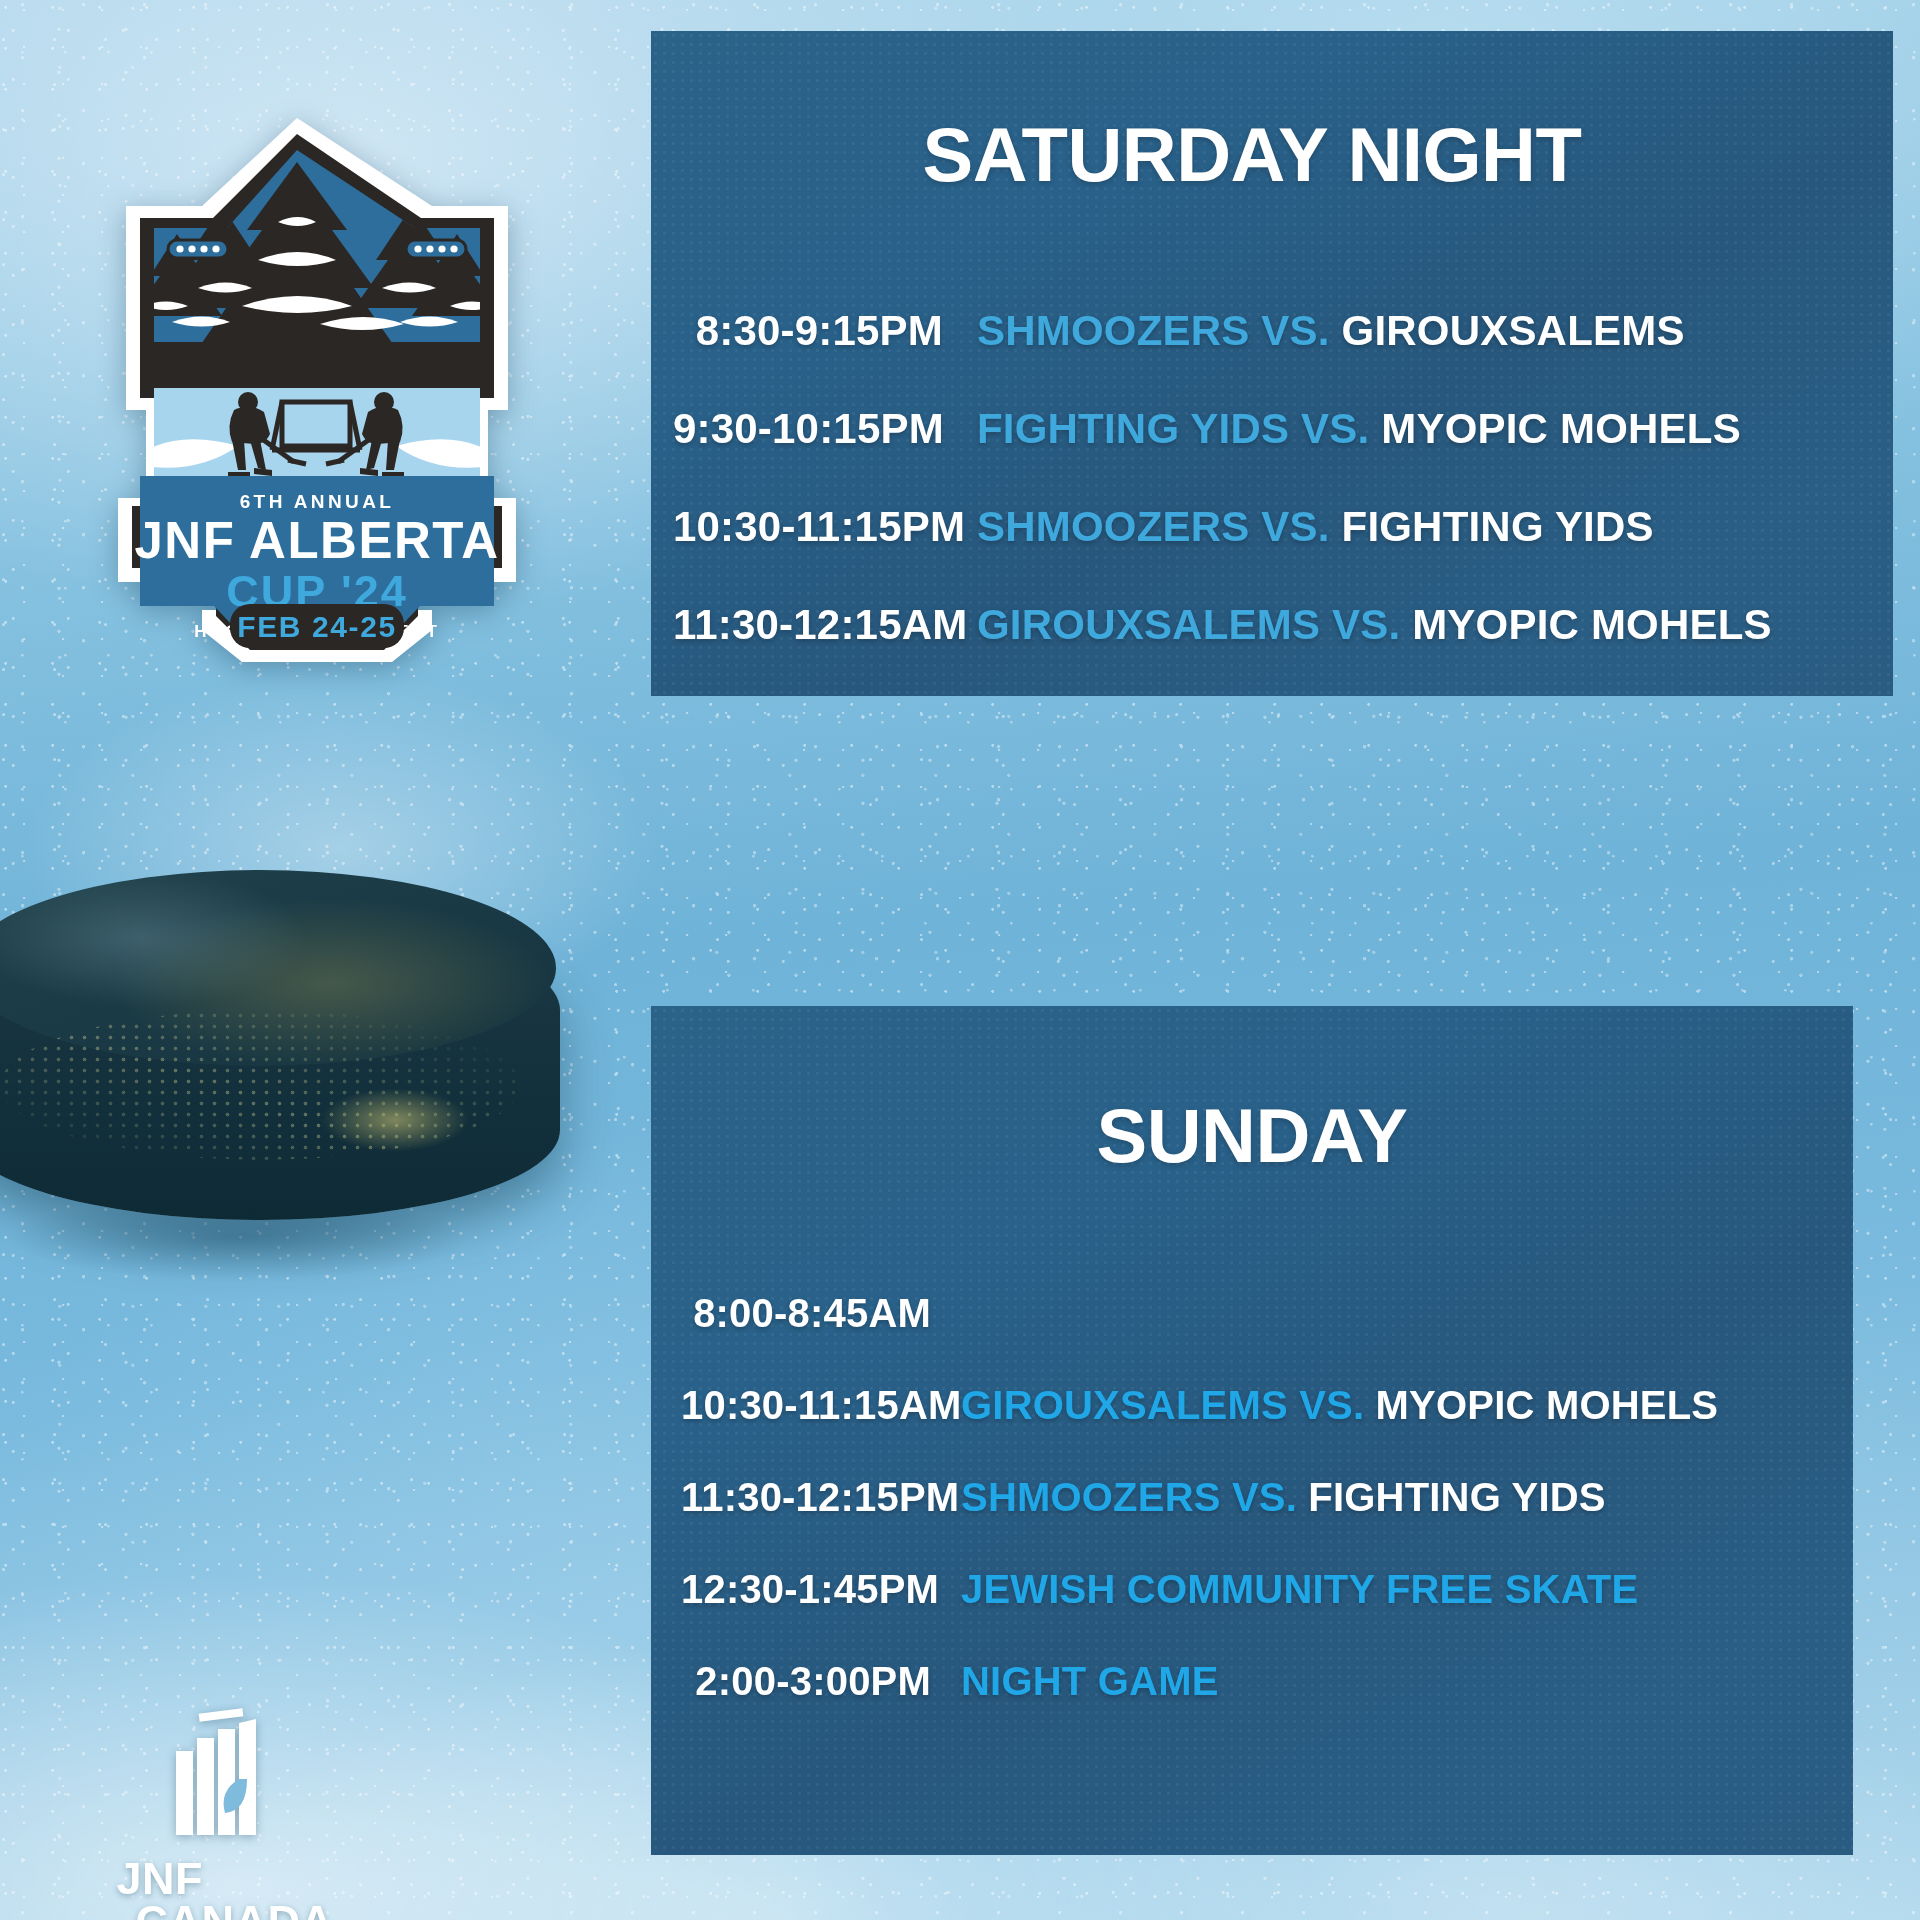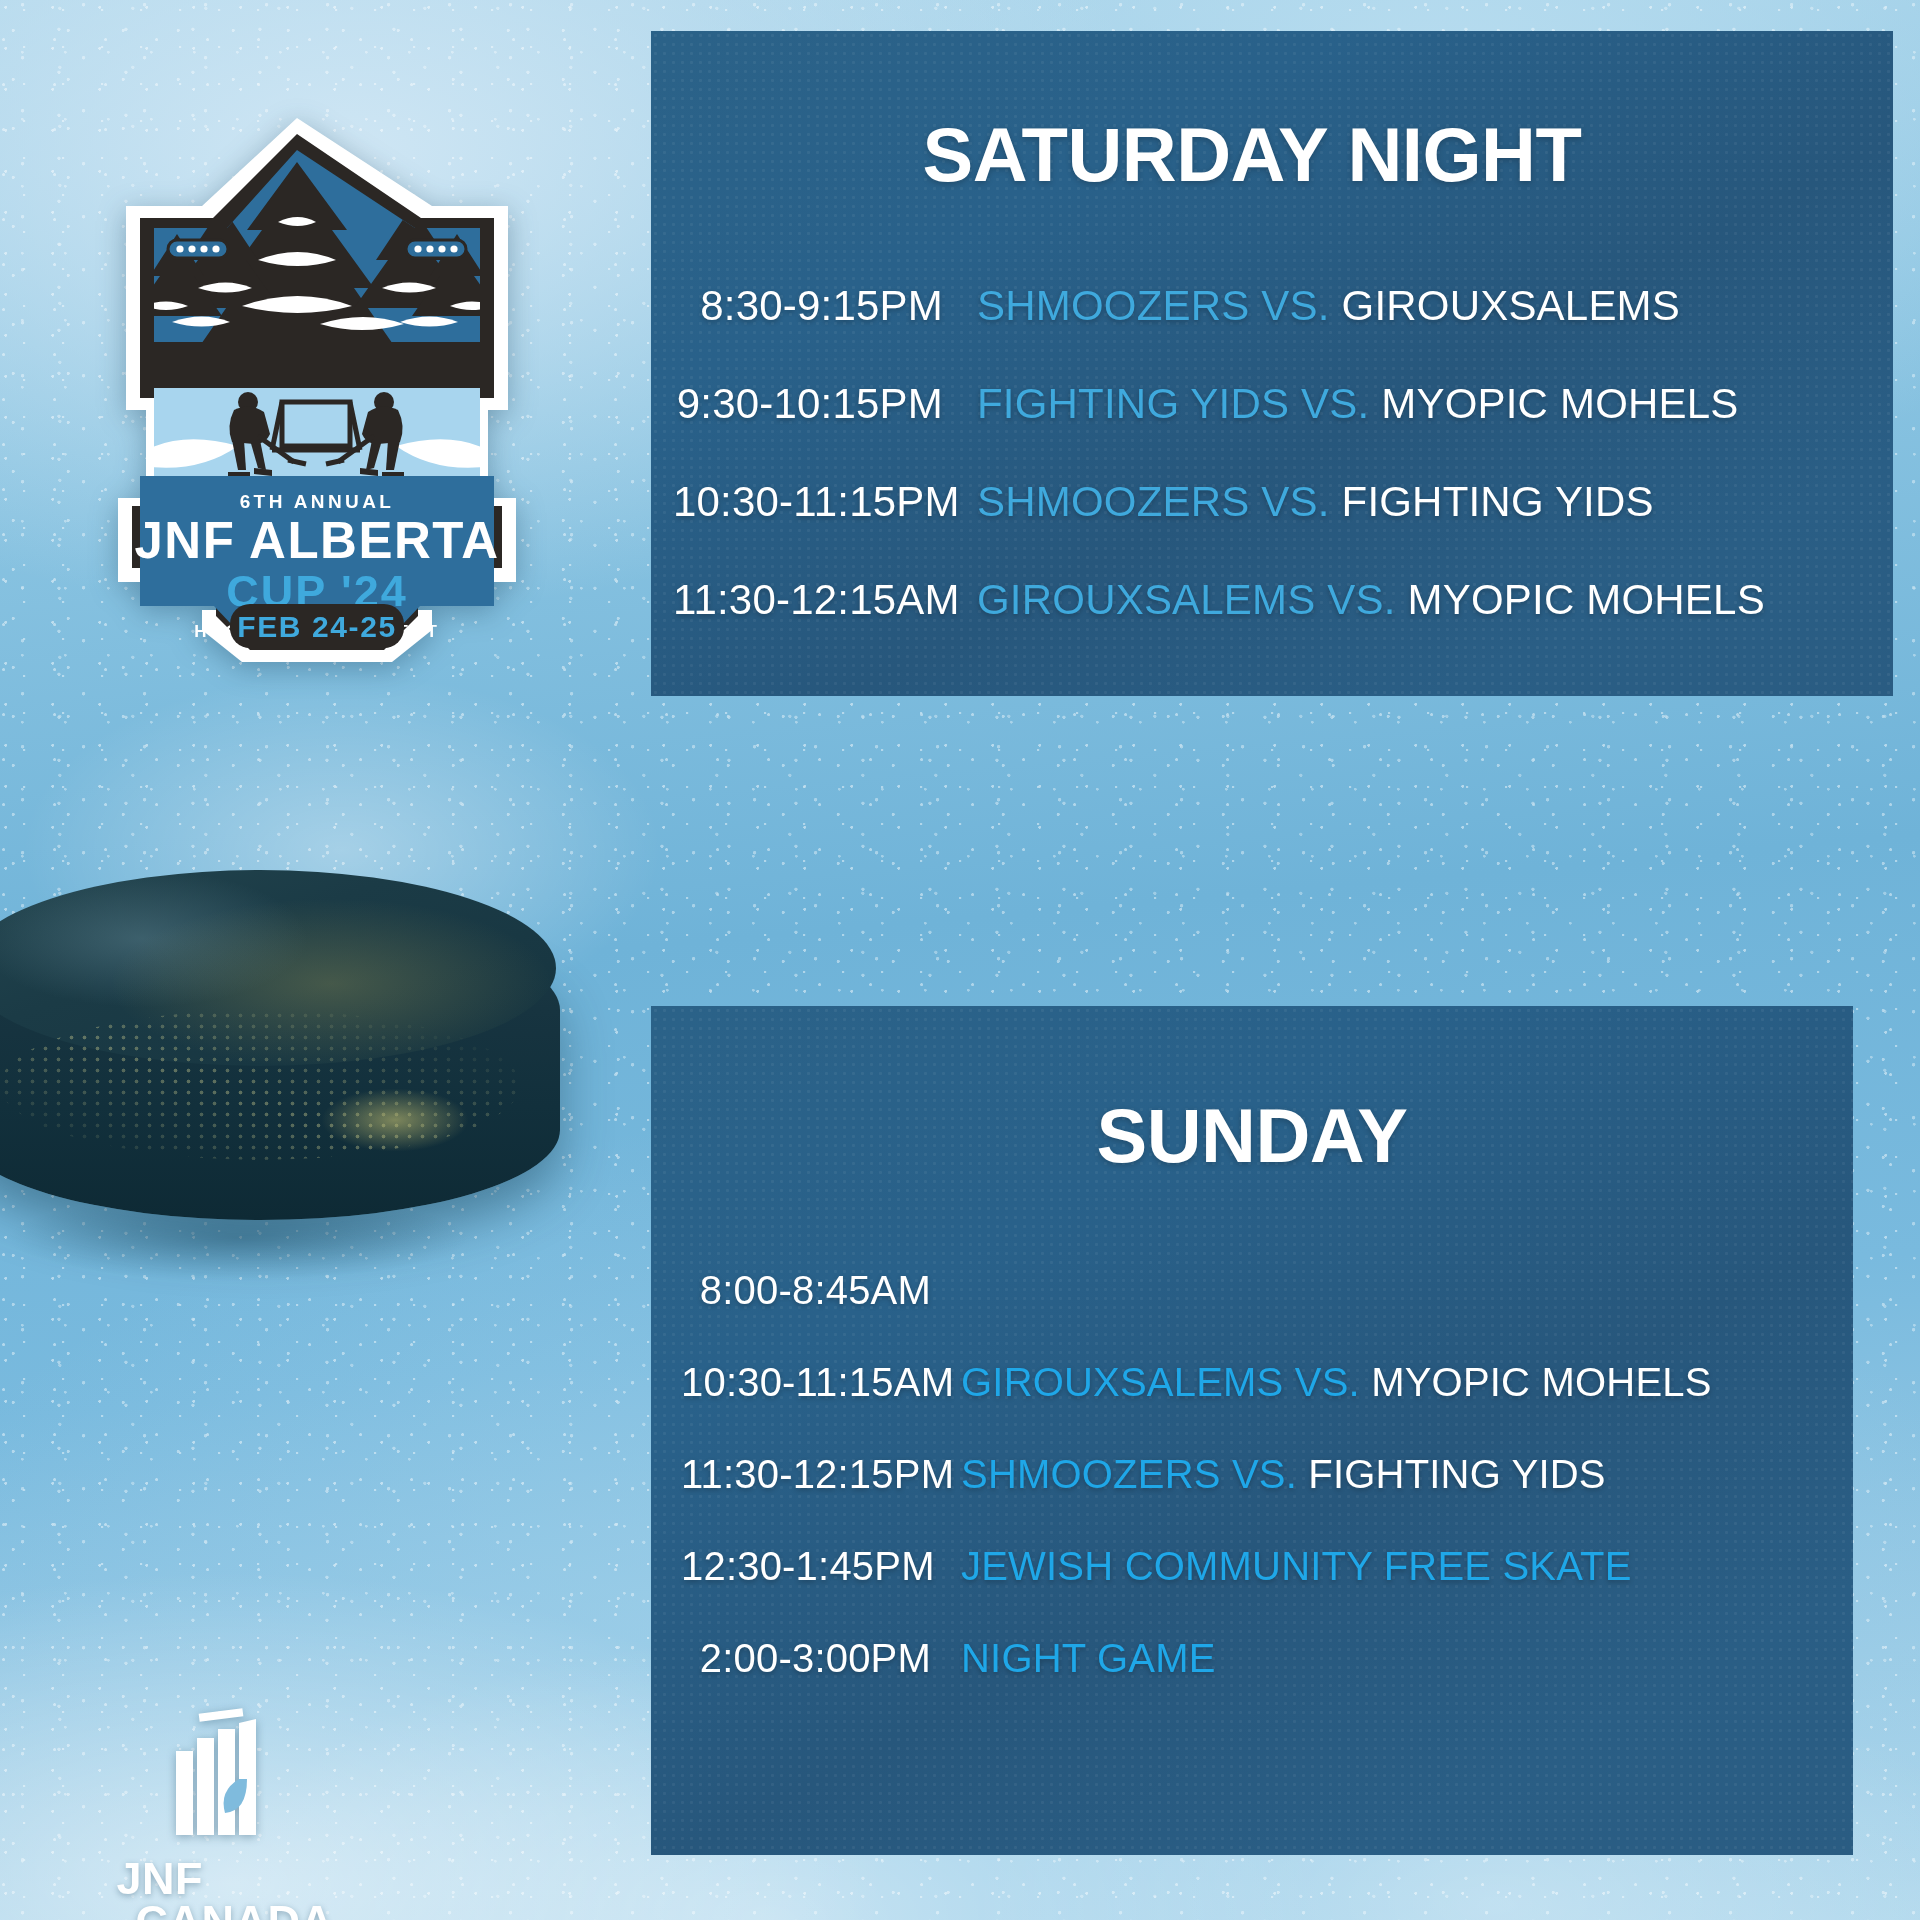--- a/index.html
+++ b/index.html
@@ -101,22 +101,22 @@
   .day-title{
     color:#ffffff; font-weight:700; letter-spacing:-0.5px;
     text-align:center; font-size:76px; line-height:1;
     text-shadow:0 2px 6px rgba(0,0,0,.22);
   }
   #sat-title{ padding-top:86px; padding-right:40px; }
   #sun-title{ padding-top:92px; }
 
   .rows{ margin-top:0; }
   .row{
-    display:flex; align-items:center;
-    font-weight:400; letter-spacing:.2px;
+    display:flex; align-items:flex-end;
+    font-weight:700; letter-spacing:.2px;
     white-space:nowrap;
   }
   .row .time{
     color:#ffffff; text-align:right;
     text-shadow:0 2px 5px rgba(0,0,0,.25);
   }
   .row .matchup{
     color:#ffffff;
     text-shadow:0 2px 5px rgba(0,0,0,.25);
   }

